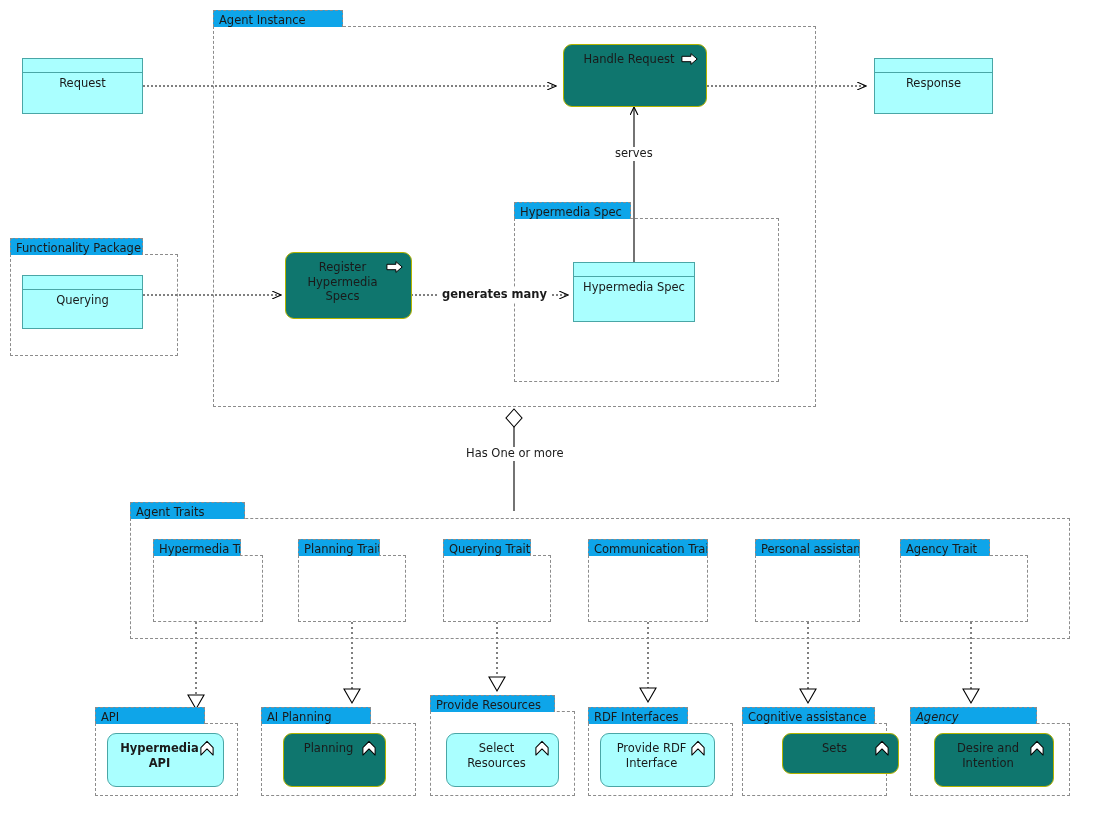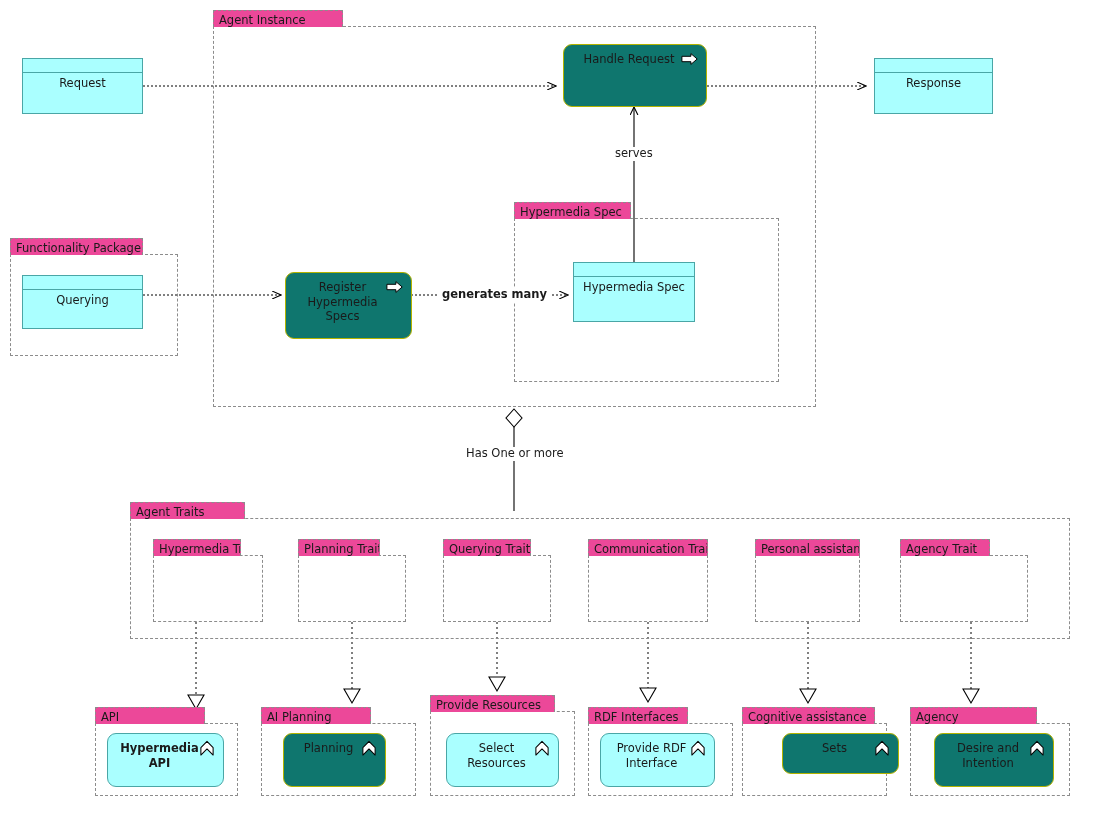--- a/index.html
+++ b/index.html
@@ -27,21 +27,21 @@
     position:absolute;
     box-sizing:border-box;
     border:1px dashed #8c8c8c;
     background:transparent;
   }
   .group-tab{
     position:absolute;
     box-sizing:border-box;
     border:1px dashed #8c8c8c;
     border-bottom:none;
-    background:#ec4899;
+    background:#0ea5e9;
     font-size:11.5px;
     line-height:1;
     color:#1a1a1a;
     padding:4px 2px 3px 5px;
     white-space:nowrap;
     overflow:hidden;
   }
 
   
   .dataobj{
@@ -214,21 +214,21 @@
     <div class="lbl">Hypermedia Spec</div>
   </div>
 
   <div class="rbox yellow toplabel" style="left:563px;top:44px;width:144px;height:63px;">
     <div class="lbl">Handle Request</div>
     <svg class="glyph" viewBox="0 0 20 16">
       <path d="M1,5 L11,5 L11,2 L18,8 L11,14 L11,11 L1,11 Z" fill="#ffffff" stroke="#000" stroke-width="1.1" stroke-linejoin="round"></path>
     </svg>
   </div>
 
-  <div class="rbox yellow toplabel" style="left:285px;top:272px;width:127px;height:67px;">
+  <div class="rbox yellow toplabel" style="left:285px;top:252px;width:127px;height:67px;">
     <div class="lbl">Register Hypermedia Specs</div>
     <svg class="glyph" viewBox="0 0 20 16">
       <path d="M1,5 L11,5 L11,2 L18,8 L11,14 L11,11 L1,11 Z" fill="#ffffff" stroke="#000" stroke-width="1.1" stroke-linejoin="round"></path>
     </svg>
   </div>
 
   <div class="edgelabel" style="left:612px;top:147px;">
     <span>serves</span>
   </div>
   <div class="edgelabel" style="left:439px;top:288px;font-weight:bold;">
@@ -317,21 +317,21 @@
     <span>Cognitive assistance</span>
   </div>
   <div class="rbox yellow toplabel" style="left:782px;top:733px;width:117px;height:41px;">
     <div class="lbl">Sets</div>
     <svg class="glyph" viewBox="0 0 18 17">
       <path d="M2.5,16 L2.5,8 L9,1.5 L15.5,8 L15.5,16 L9,9.5 Z" fill="#ffffff" stroke="#000" stroke-width="1.1" stroke-linejoin="round"></path>
     </svg>
   </div>
 
   <div class="group" style="left:910px;top:723px;width:160px;height:73px;"></div>
-  <div class="group-tab" style="left:910px;top:707px;width:127px;height:17px;">
+  <div class="group-tab" style="left:910px;top:707px;width:127px;height:17px;font-style:italic;">
     <span>Agency</span>
   </div>
   <div class="rbox yellow toplabel" style="left:934px;top:733px;width:120px;height:54px;">
     <div class="lbl">Desire and Intention</div>
     <svg class="glyph" viewBox="0 0 18 17">
       <path d="M2.5,16 L2.5,8 L9,1.5 L15.5,8 L15.5,16 L9,9.5 Z" fill="#ffffff" stroke="#000" stroke-width="1.1" stroke-linejoin="round"></path>
     </svg>
   </div>
 
 </div>

